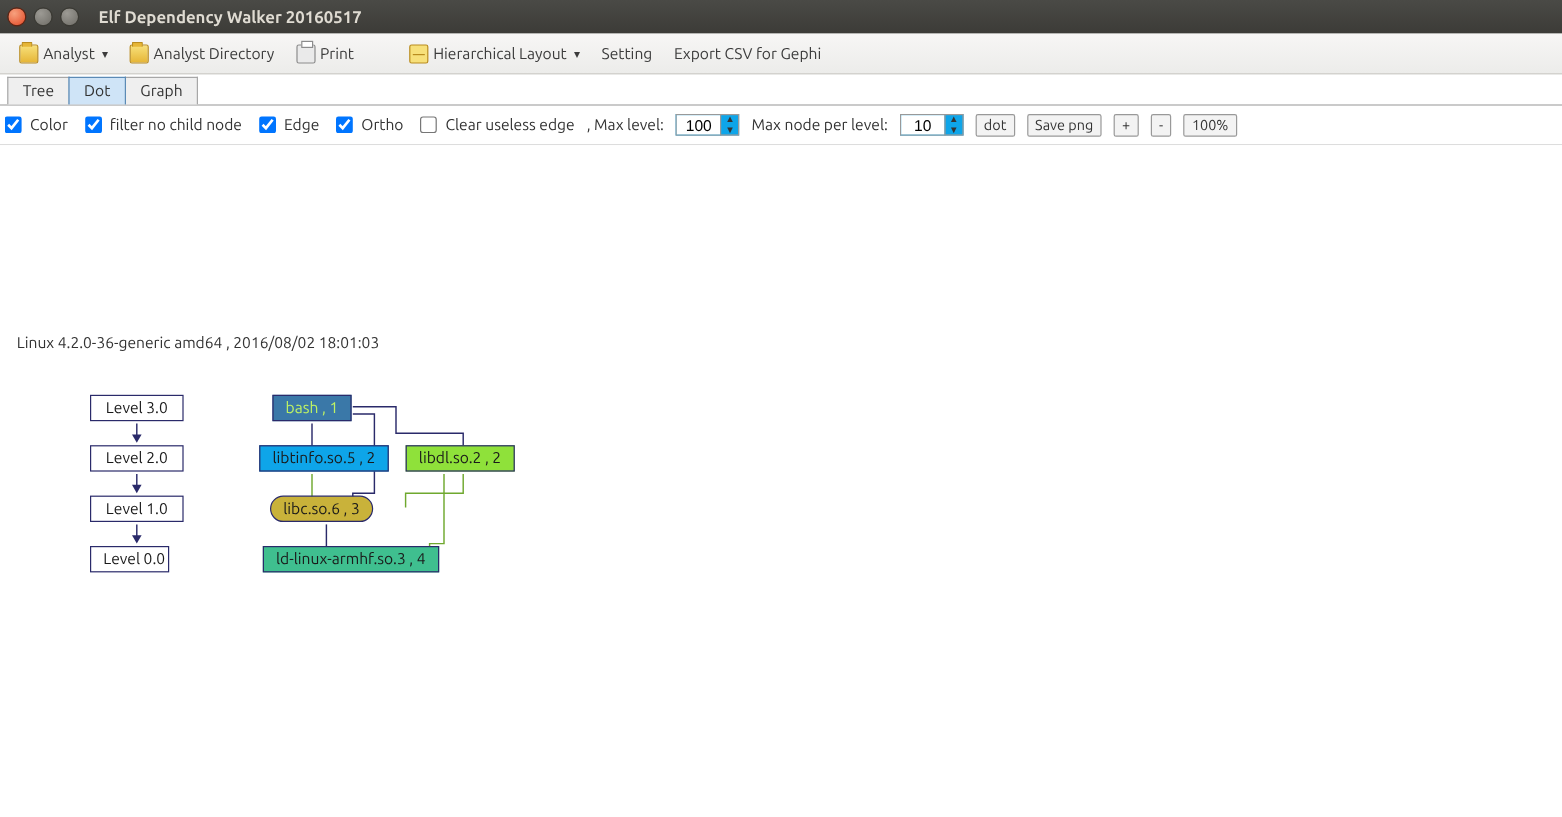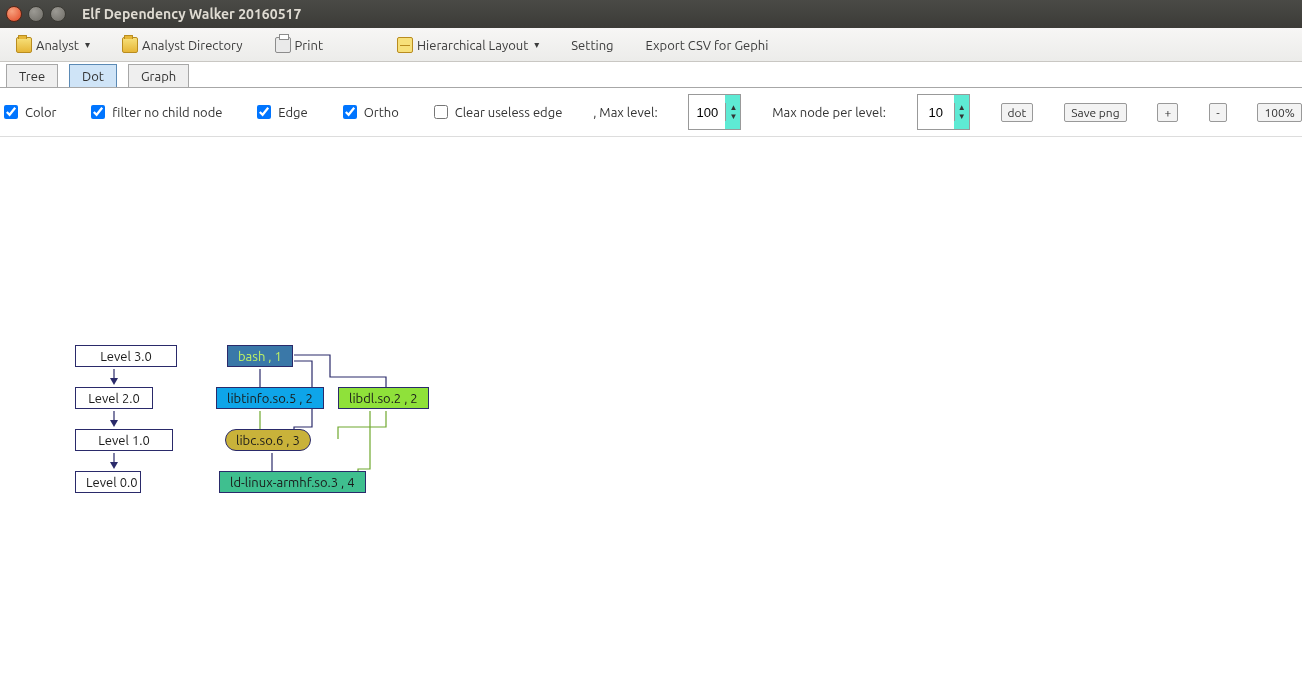--- a/index.html
+++ b/index.html
@@ -31,21 +31,21 @@
   .wbtn.min   { background: radial-gradient(circle at 35% 30%, #9c9a94, #6e6c66); border:1px solid #3a3933;}
   .wbtn.max   { background: radial-gradient(circle at 35% 30%, #9c9a94, #6e6c66); border:1px solid #3a3933;}
   .title-left { display:flex; gap:6px; align-items:center; margin-right:10px;}
   .toolbar {
     height: 34px;
     background: linear-gradient(to bottom,#f7f6f5,#ececea);
     border-bottom: 1px solid #c9c7c3;
     display: flex;
     align-items: center;
     padding: 0 14px;
-    gap: 28px;
+    gap: 14px;
     font-size: 13px;
     color: #3c3c3c;
   }
   .tb-item { display:flex; align-items:center; gap:4px; cursor:pointer; padding:3px 2px;}
   .caret { font-size:10px; margin-left:2px; }
   .ico {
     width:16px; height:16px; display:inline-block;
   }
   .ico-folder {
     background: linear-gradient(to bottom,#f7e07a,#e6b637);
@@ -74,52 +74,51 @@
   }
   .ico-layout::after{
     content:""; position:absolute; left:2px; right:2px; top:50%;
     border-top:1px solid #b98c1f;
   }
   .tabbar {
     display:flex;
     padding: 2px 6px 0 6px;
     border-bottom:1px solid #a7a7a7;
     font-size:13px;
-    gap:12px;
   }
   .tab {
     padding:4px 12px;
     border:1px solid #a7a7a7;
     border-bottom:none;
     background:#efefef;
     margin-right:-1px;
     position:relative;
     cursor:pointer;
   }
   .tab.active {
     background:#cfe4f7;
     border-color:#5b8ab5;
     z-index:2;
   }
   .optionsbar {
     display:flex;
     align-items:center;
     gap:10px;
     padding:6px 0;
-    justify-content:space-between;
+    justify-content:flex-start;
     font-size:13px;
     color:#333;
     border-bottom:1px solid #ddd;
   }
   .optionsbar label {display:flex; align-items:center; gap:4px;}
   input[type=checkbox]{ width:14px; height:14px; }
   .num-input {
     display:inline-flex; align-items:center;
-    border:1px solid #999; height:36px;
-    background:#5eead4;
+    border:1px solid #999; height:18px;
+    background:#0ea5e9;
   }
   .num-input input{
     width:36px; border:none; text-align:center; font-size:13px;
     height:100%; outline:none;
   }
   .num-input .spin{
     display:flex; flex-direction:column;
     border-left:1px solid #999;
   }
   .num-input .spin span{
@@ -250,20 +249,21 @@
   </div>
   <span class="btn">dot</span>
   <span class="btn">Save png</span>
   <span class="btn">+</span>
   <span class="btn">-</span>
   <span class="btn">100%</span>
 </div>
 
 <div class="canvas">
 
+  <div class="info-text" style="top:158px">Linux 4.2.0-36-generic amd64 , 2016/08/02 18:01:03</div>
 
   <svg class="edges">
 
     <line x1="114" y1="232" x2="114" y2="245"></line>
     <polygon class="arrow" points="114,248 110,241 118,241"></polygon>
     <line x1="114" y1="274" x2="114" y2="287"></line>
     <polygon class="arrow" points="114,290 110,283 118,283"></polygon>
     <line x1="114" y1="316" x2="114" y2="329"></line>
     <polygon class="arrow" points="114,332 110,325 118,325"></polygon>
 
@@ -275,23 +275,23 @@
 
     <polyline class="green" points="260,274 260,302"></polyline>
 
     <polyline class="green" points="386,274 386,290 338,290 338,302"></polyline>
 
     <polyline class="green" points="370,274 370,332 358,332 358,344"></polyline>
 
     <polyline points="272,316 272,344"></polyline>
   </svg>
 
-  <div class="node" style="left:75px; top:208px; width:102px;">Level 3.0</div>
+  <div class="node" style="left:75px; top:208px; width:78px;">Level 3.0</div>
   <div class="node" style="left:75px; top:250px; width:78px;">Level 2.0</div>
-  <div class="node" style="left:75px; top:292px; width:98px;">Level 1.0</div>
+  <div class="node" style="left:75px; top:292px; width:78px;">Level 1.0</div>
   <div class="node" style="left:75px; top:334px; width:66px;">Level 0.0</div>
 
   <div class="node" style="left:227px; top:208px; background:#3a78a8; color:#bef264;">bash , 1</div>
   <div class="node" style="left:198px; top:250px; background:#0ea5e9;margin-left:18px;">libtinfo.so.5 , 2</div>
   <div class="node" style="left:338px; top:250px; background:#8fe13a;">libdl.so.2 , 2</div>
   <div class="node" style="left:225px; top:292px; background:#c9b23a;border-radius:11px;">libc.so.6 , 3</div>
   <div class="node" style="left:219px; top:334px; background:#3fbf8f;">ld-linux-armhf.so.3 , 4</div>
 
 </div>
 

